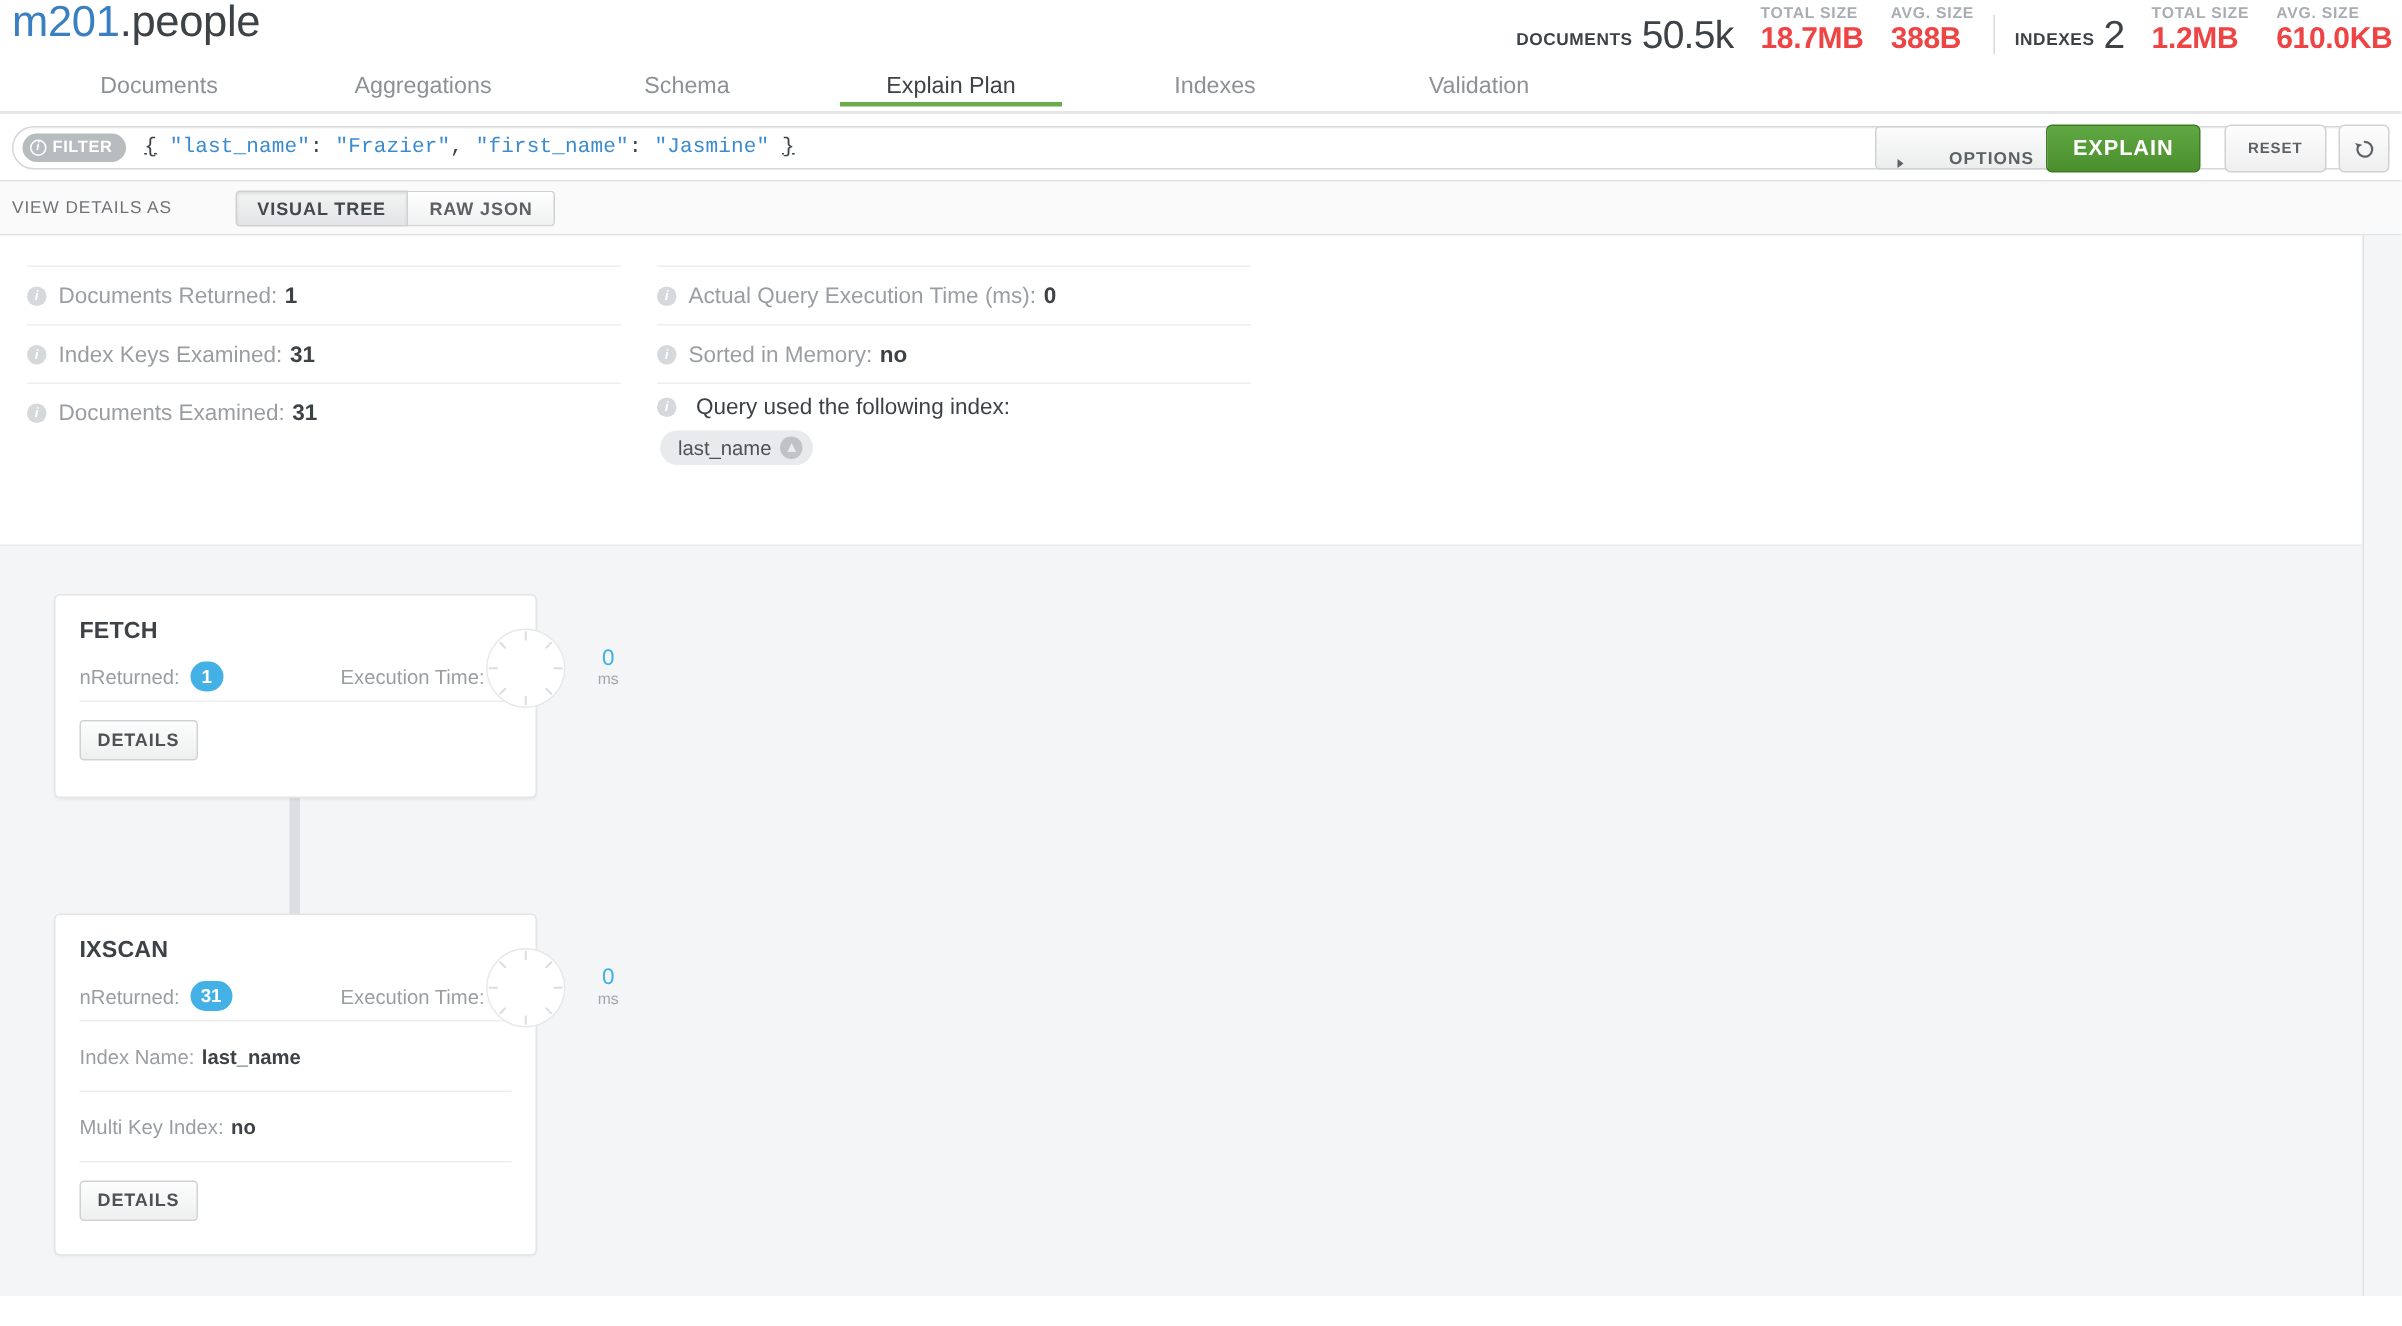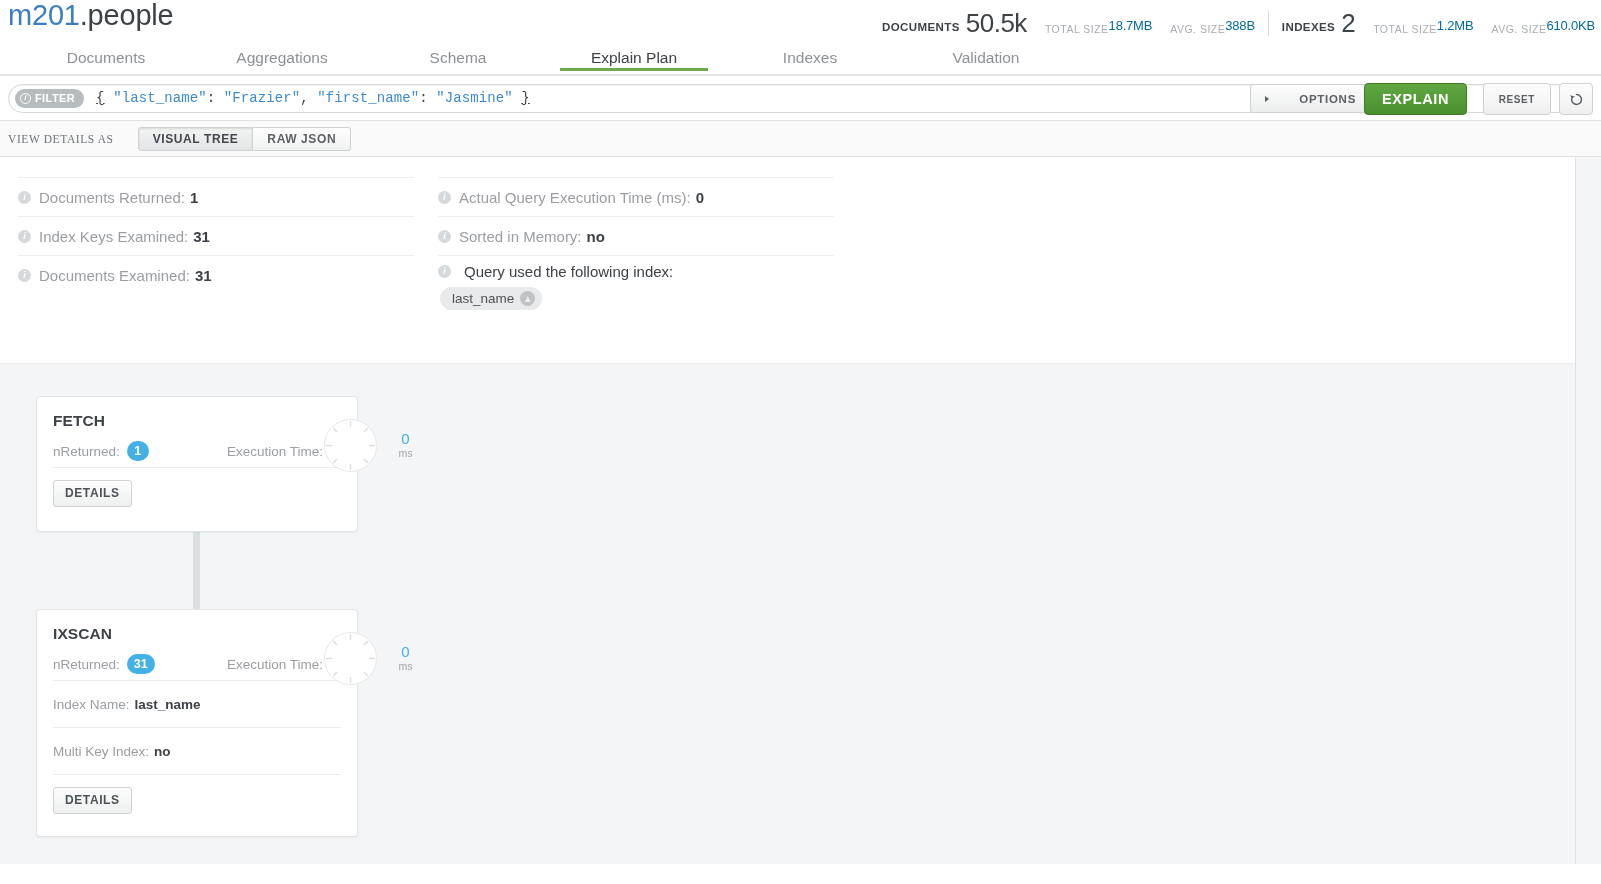--- a/index.html
+++ b/index.html
@@ -67,33 +67,35 @@
   .stat-bignum {
     font-size: 26px;
     font-weight: 400;
     color: #3d4247;
     line-height: 1;
     padding: 0 0 5px 6px;
     letter-spacing: -0.5px;
   }
   .stat-sub {
     display: flex;
-    align-items: flex-end;
+    flex-direction: column;
+    align-items: flex-start;
     padding: 0 0 5px 18px;
+    font-weight: bold;
   }
   .stat-sub-label {
     font-size: 10.5px;
     letter-spacing: 0.5px;
     color: #a9adb1;
     text-transform: uppercase;
     line-height: 14px;
   }
   .stat-sub-val {
-    font-size: 13px;
-    color: #0369a1;
+    font-size: 20px;
+    color: #ef4444;
     line-height: 20px;
     letter-spacing: -0.2px;
   }
 
   
   .tabs {
     position: relative;
     height: 35px;
     background: #fff;
     border-bottom: 2px solid #e5e6e7;
@@ -197,21 +199,21 @@
     height: 27px;
     padding: 0 14px;
     background: linear-gradient(#fcfcfc, #eceded);
     border: 1px solid #cfd1d2;
     border-radius: 3px;
     font-size: 11.5px;
     font-weight: bold;
     letter-spacing: 0.7px;
     color: #5c6166;
     display: flex;
-    align-items: center;
+    align-items: flex-end;
     cursor: pointer;
     gap: 24px;
   }
   .options-btn .caret {
     display: inline-block;
     width: 0; height: 0;
     border-left: 4px solid #5c6166;
     border-top: 3.5px solid transparent;
     border-bottom: 3.5px solid transparent;
     margin-right: 6px;
@@ -274,22 +276,21 @@
     display: flex;
     align-items: center;
     padding-left: 8px;
     box-sizing: border-box;
   }
   .viewbar-label {
     font-size: 11.5px;
     letter-spacing: 0.6px;
     color: #6d7277;
     text-transform: uppercase;
-    margin-right: 8px;
-    font-family: Liberation Serif, serif;
+    margin-right: 26px;
   }
   .seg-group { display: flex; padding-left: 16px; }
   .seg {
     height: 24px;
     padding: 0 14px;
     border: 1px solid #cfd1d2;
     font-size: 12px;
     font-weight: bold;
     letter-spacing: 0.6px;
     color: #5c6166;

